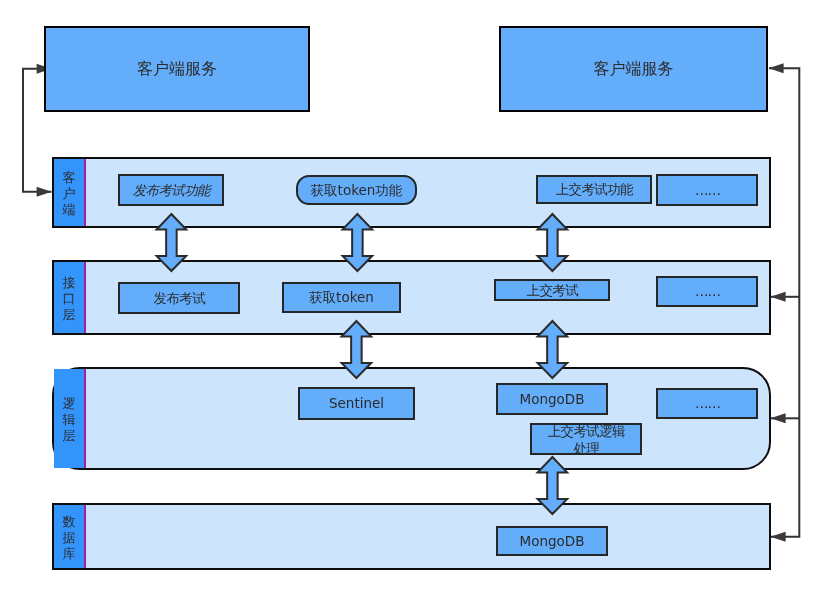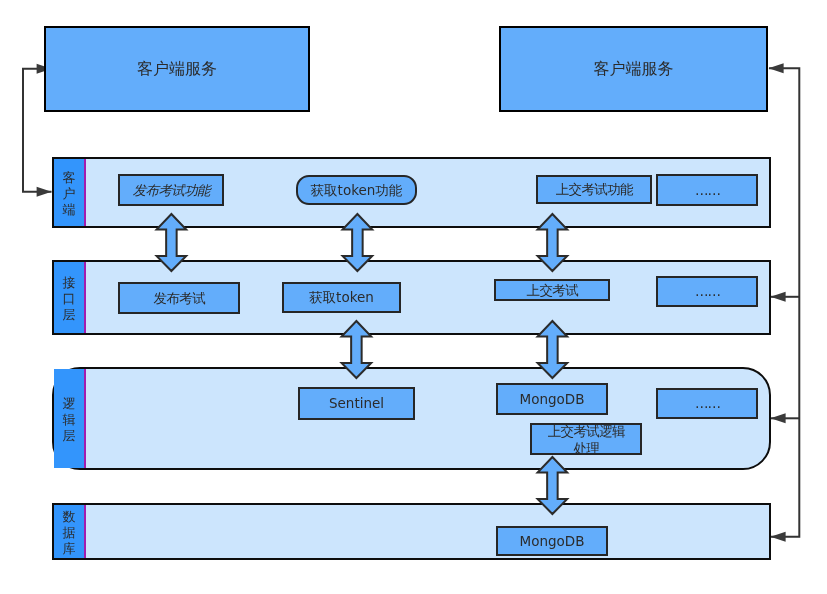--- a/index.html
+++ b/index.html
@@ -99,21 +99,21 @@
   <div class="chip" style="left:496px;top:383px;width:112px;height:32px;">
     <span>MongoDB</span>
     </div>
   <div class="chip chip-wrap cjk" style="left:496px;top:423px;width:112px;height:32px;margin-left:34px;">
     <span>上交考试逻辑处理</span>
     </div>
   <div class="chip ellip" style="left:656px;top:388px;width:102px;height:31px;">
     <span>……</span>
     </div>
 
-  <div class="lane" style="position:absolute;left:52px;top:503px;width:719px;height:57px;">
+  <div class="lane" style="position:absolute;left:52px;top:503px;width:719px;height:67px;">
     <div class="lanetab">
       <span>数据库</span>
     </div>
   </div>
   <div class="chip" style="left:496px;top:526px;width:112px;height:30px;">
     <span>MongoDB</span>
     </div>
 
   <svg class="svglayer" viewBox="0 0 827 594">
     <g fill="#63adfb" stroke="#2b2b2b" stroke-width="2" stroke-linejoin="miter">

